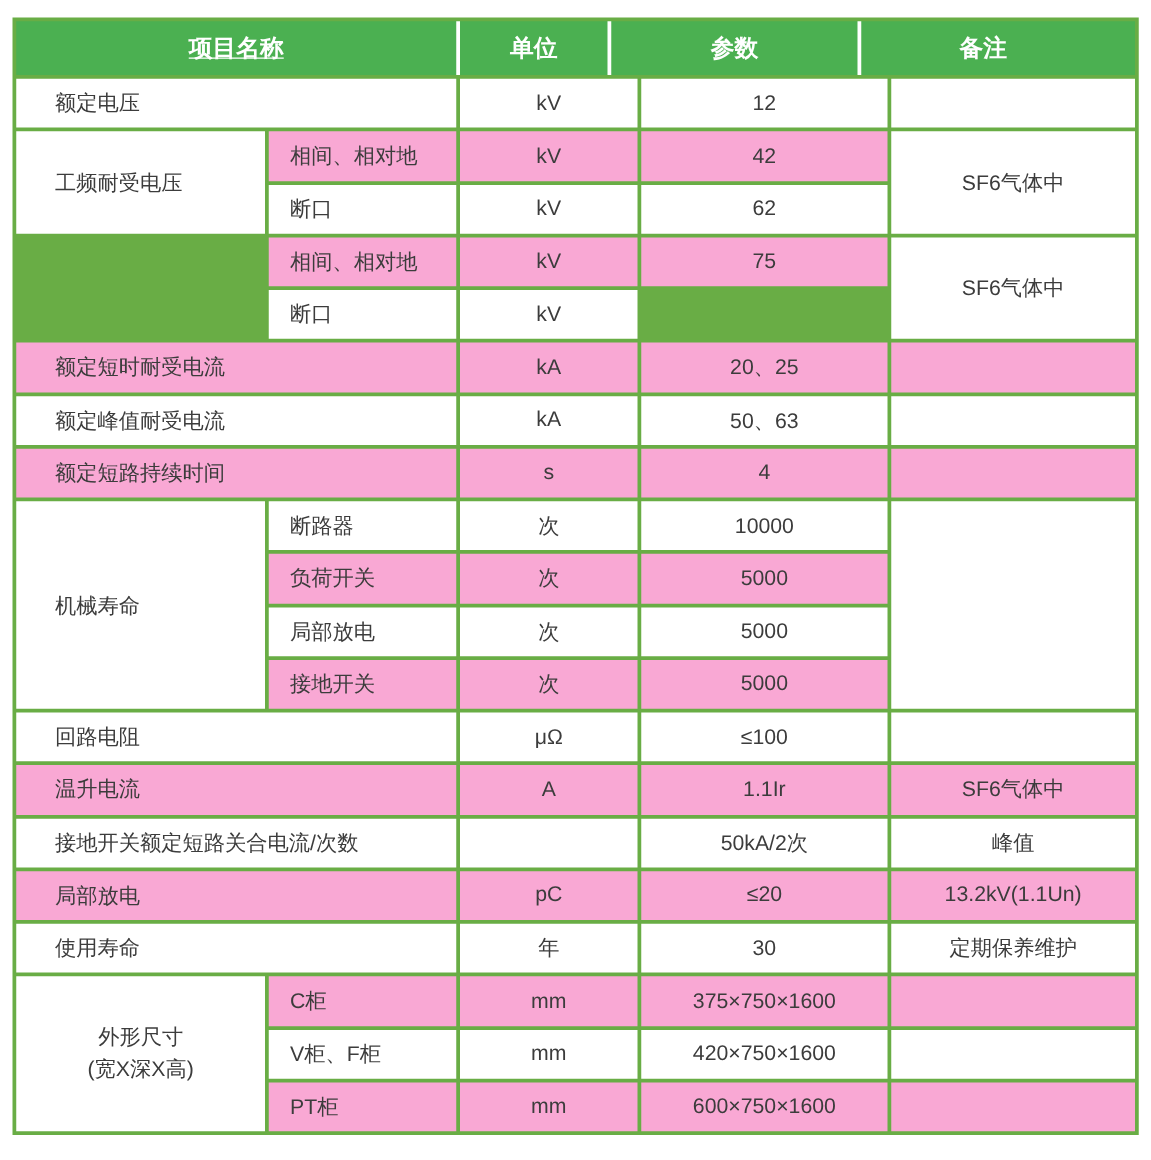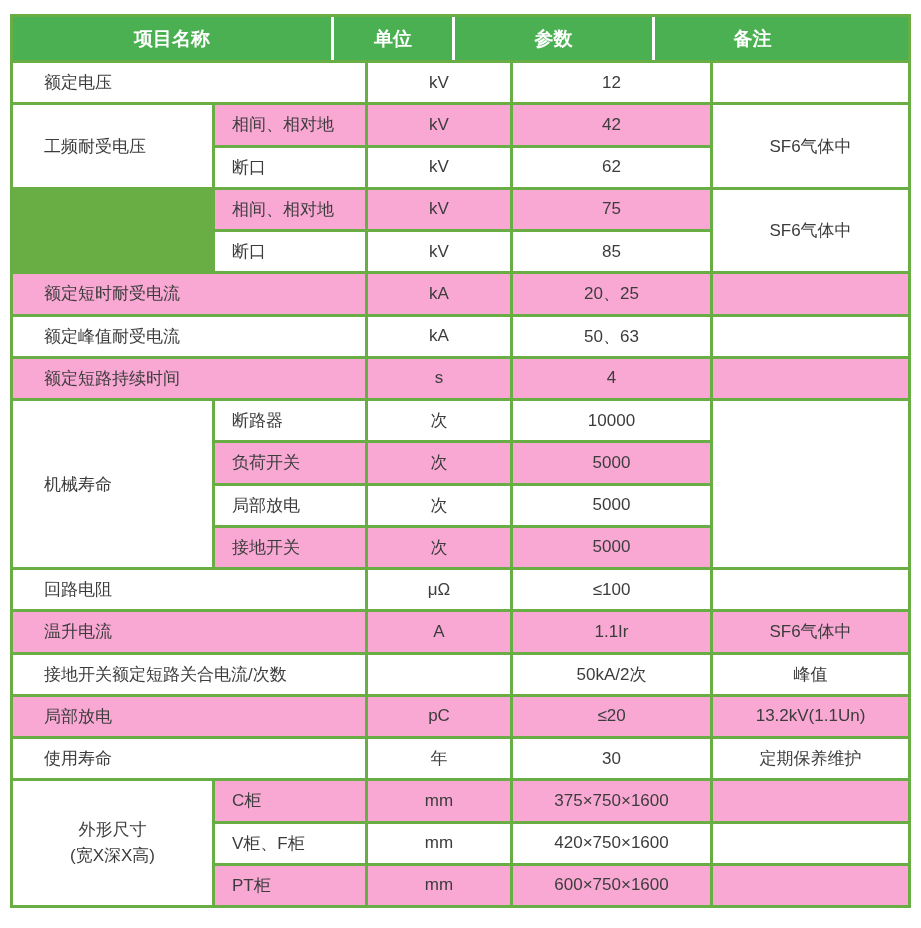--- a/index.html
+++ b/index.html
@@ -39,21 +39,21 @@
   .hsec {
     display: flex;
     align-items: center;
     justify-content: center;
     color: #ffffff;
     font-weight: bold;
     font-size: 19px;
     box-sizing: border-box;
   }
   .hsec.b { border-right: 3px solid #ffffff; }
-  .h-item   { width: 321px; }
+  .h-item   { width: 355px; text-decoration: underline; }
   .h-unit   { width: 121px; }
   .h-param  { width: 200px; }
   .h-remark { width: 195px; }
   .c {
     background: #ffffff;
     display: flex;
     align-items: center;
     justify-content: center;
     font-size: 17px;
     color: #3c3c3c;
@@ -97,21 +97,20 @@
     <div class="c subleft" style="grid-row:4;grid-column:2">断口</div>
     <div class="c" style="grid-row:4;grid-column:3">kV</div>
     <div class="c" style="grid-row:4;grid-column:4">62</div>
 
     <div class="c subleft alt" style="grid-row:5;grid-column:2">相间、相对地</div>
     <div class="c alt" style="grid-row:5;grid-column:3">kV</div>
     <div class="c alt" style="grid-row:5;grid-column:4">75</div>
     <div class="c" style="grid-row:5/span 2;grid-column:5">SF6气体中</div>
     <div class="c subleft" style="grid-row:6;grid-column:2">断口</div>
     <div class="c" style="grid-row:6;grid-column:3">kV</div>
-    <div class="c" style="grid-row:6;grid-column:4">85</div>
 
     <div class="c left alt" style="grid-row:7;grid-column:1/span 2">额定短时耐受电流</div>
     <div class="c alt" style="grid-row:7;grid-column:3">kA</div>
     <div class="c alt" style="grid-row:7;grid-column:4">20、25</div>
     <div class="c alt" style="grid-row:7;grid-column:5"></div>
 
     <div class="c left" style="grid-row:8;grid-column:1/span 2">额定峰值耐受电流</div>
     <div class="c" style="grid-row:8;grid-column:3">kA</div>
     <div class="c" style="grid-row:8;grid-column:4">50、63</div>
     <div class="c" style="grid-row:8;grid-column:5"></div>

